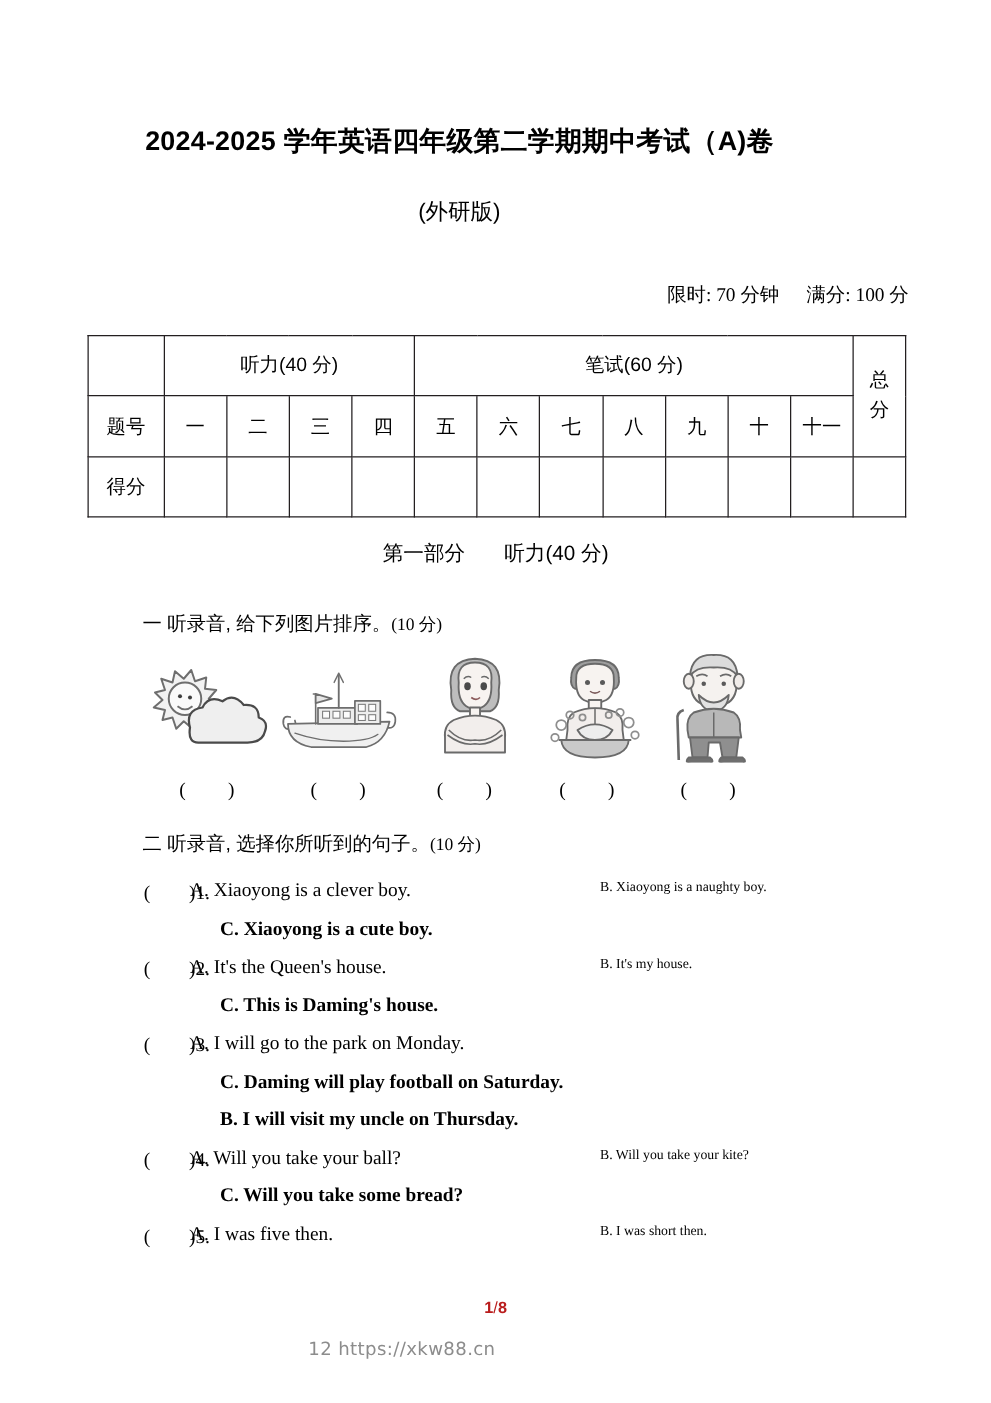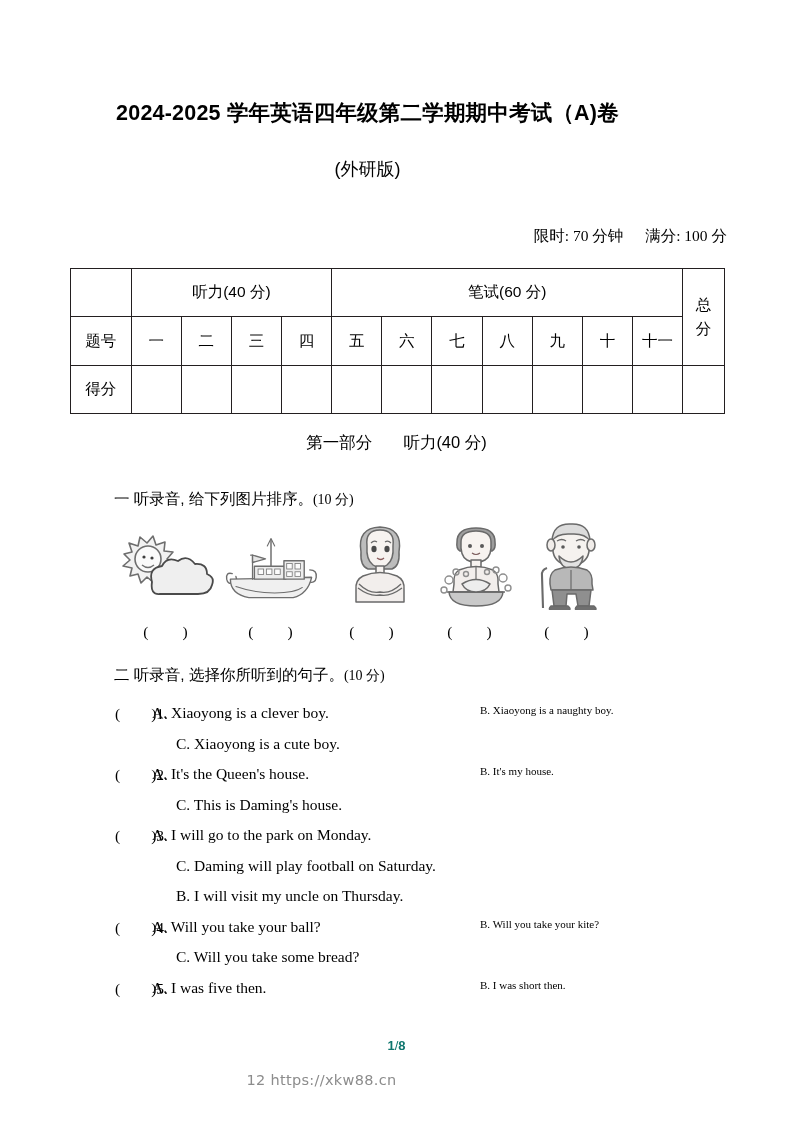--- a/index.html
+++ b/index.html
@@ -172,40 +172,41 @@
     top: 0;
     font-size: 15.5px;
     white-space: nowrap;
   }
   .q-c {
     position: absolute;
     left: 176px;
     top: 0;
     font-size: 15.5px;
     white-space: nowrap;
+    font-weight: bold;
   }
   .q-b {
     position: absolute;
     left: 480px;
     top: 0;
     font-size: 11px;
     white-space: nowrap;
   }
 
   
   .page-num {
     position: absolute;
     top: 1038px;
     left: 0;
     width: 793px;
     text-align: center;
     font-family: "Liberation Sans", "DejaVu Sans", sans-serif;
     font-weight: bold;
     font-size: 13px;
-    color: #0f766e;
+    color: #b91c1c;
   }
   .page-num .slash { font-weight: normal; }
   .watermark {
     position: absolute;
     top: 1072px;
     left: 0;
     width: 643px;
     text-align: center;
     font-family: "DejaVu Sans", sans-serif;
     font-size: 14.5px;

